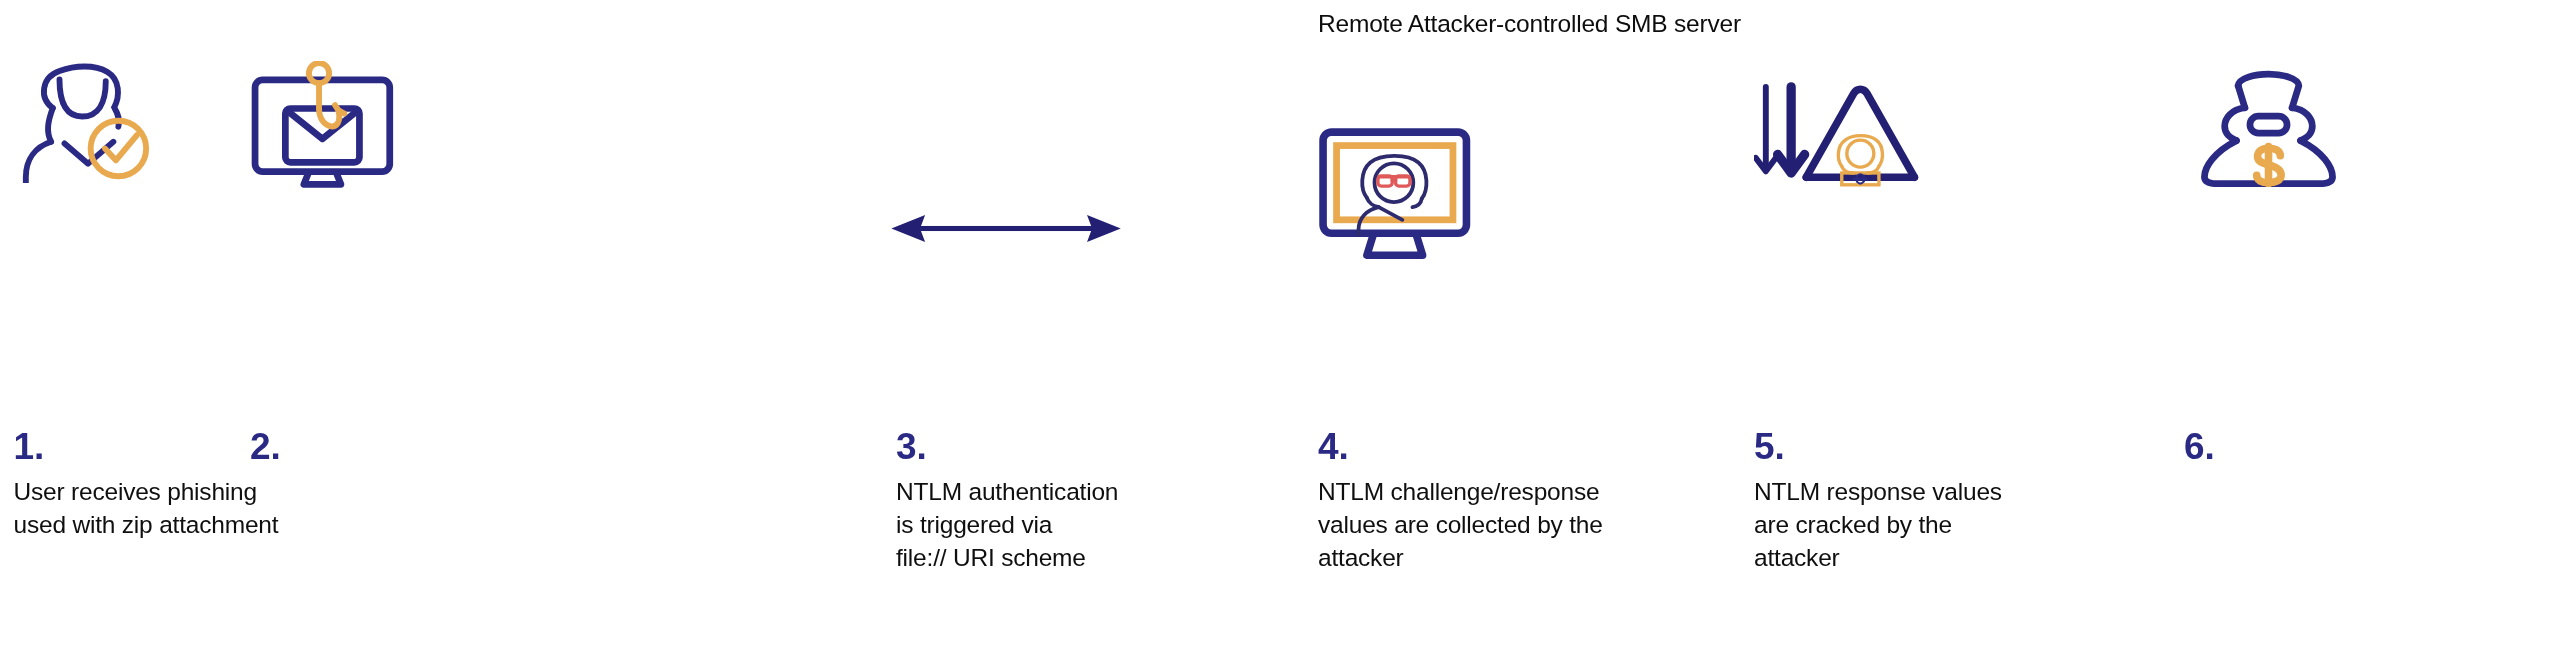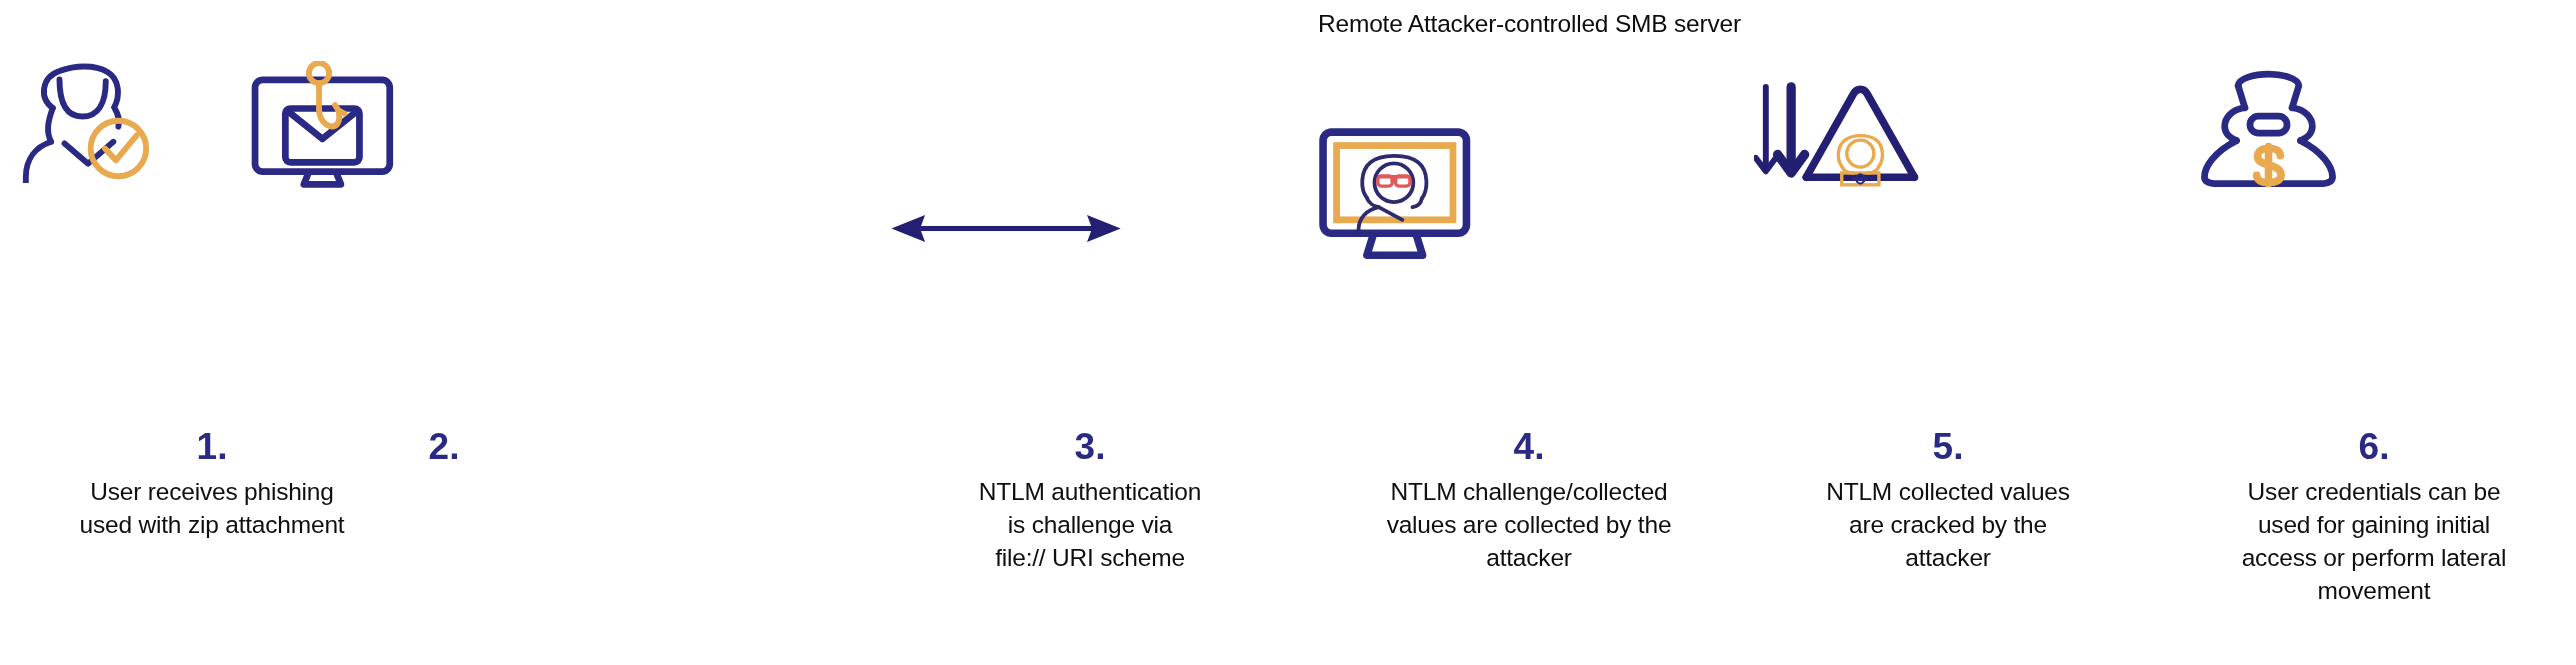--- a/index.html
+++ b/index.html
@@ -12,21 +12,20 @@
   .board {
     position: relative;
     width: 2576px;
     height: 665px;
     background: #ffffff;
   }
   .step {
     position: absolute;
     top: 0;
     height: 647px;
-    text-align: center;
   }
   .icon-zone {
     position: absolute;
     left: 0;
     top: 0;
     width: 100%;
     height: 405px;
   }
   .server-label {
     position: absolute;
@@ -128,21 +127,21 @@
         <svg width="253" height="51" viewBox="0 0 300 60" fill="none" xmlns="http://www.w3.org/2000/svg">
           <path d="M4 30 L44 14 L38 30 L44 46 Z" fill="#231f72"></path>
           <path d="M276 30 L236 14 L242 30 L236 46 Z" fill="#231f72"></path>
           <rect x="38" y="27" width="204" height="6" fill="#231f72"></rect>
         </svg>
       </div>
     </div>
     <div class="caption" style="left:0px; width:388px;">
       <span class="num">3.</span>
       <span class="desc">NTLM authentication
-is challenge via
+is triggered via
 file:// URI scheme</span>
     </div>
   </div>
 
   <div class="step" style="left:1318px; width:439px;">
     <div class="icon-zone">
       <div class="server-label">Remote
 Attacker-controlled
 SMB server</div>
       <div class="icon-holder" style="left:0px; top:127px; width:194px; height:135px;">
@@ -166,21 +165,21 @@
 
           <path d="M72 59 L108 59" stroke="#e05a5a" stroke-width="4" stroke-linecap="round"></path>
           <rect x="71" y="58" width="17" height="12" rx="4" stroke="#e05a5a" stroke-width="4" fill="none"></rect>
           <rect x="92" y="58" width="17" height="12" rx="4" stroke="#e05a5a" stroke-width="4" fill="none"></rect>
           <path d="M88 63 L92 63" stroke="#e05a5a" stroke-width="4" stroke-linecap="round"></path>
         </svg>
       </div>
     </div>
     <div class="caption" style="left:0px; width:422px;">
       <span class="num">4.</span>
-      <span class="desc">NTLM challenge/collected
+      <span class="desc">NTLM challenge/response
 values are collected by the
 attacker</span>
     </div>
   </div>
 
   <div class="step" style="left:1754px; width:422px;">
     <div class="icon-zone">
       <div class="icon-holder" style="left:0px; top:80px; width:211px; height:110px;">
         <svg width="211" height="110" viewBox="0 0 250 130" fill="none" xmlns="http://www.w3.org/2000/svg">
 
@@ -200,21 +199,21 @@
 
           <rect x="104" y="110" width="44" height="14" stroke="#e8a94f" stroke-width="4" fill="none"></rect>
 
           <path d="M122 114 L122 120 M130 114 L130 120 M118 117 L134 117" stroke="#2a2a85" stroke-width="2.6" stroke-linecap="round"></path>
           <ellipse cx="126" cy="117" rx="4.5" ry="5.5" stroke="#2a2a85" stroke-width="2.6" fill="none"></ellipse>
         </svg>
       </div>
     </div>
     <div class="caption" style="left:0px; width:388px;">
       <span class="num">5.</span>
-      <span class="desc">NTLM collected values
+      <span class="desc">NTLM response values
 are cracked by the
 attacker</span>
     </div>
   </div>
 
   <div class="step" style="left:2184px; width:397px;">
     <div class="icon-zone">
       <div class="icon-holder" style="left:0px; top:69px; width:169px; height:118px;">
         <svg width="169" height="118" viewBox="0 0 200 140" fill="none" xmlns="http://www.w3.org/2000/svg">
 
@@ -228,21 +227,17 @@
 
           <path d="M62 85 C36 98 24 116 24 128 C24 134 30 136 40 136 L160 136 C170 136 176 134 176 128 C176 116 164 98 138 85" stroke="#2a2a85" stroke-width="8" stroke-linecap="round" fill="none"></path>
 
           <path d="M100 92 L100 136" stroke="#e8a94f" stroke-width="9" stroke-linecap="round"></path>
           <path d="M114 103 C114 96 107 94 100 94 C92 94 87 98 87 104 C87 110 94 112 101 114 C109 116 115 119 115 126 C115 132 108 135 100 135 C92 135 86 132 86 126" stroke="#e8a94f" stroke-width="9" stroke-linecap="round" fill="none"></path>
         </svg>
       </div>
     </div>
     <div class="caption" style="left:0px; width:380px;">
       <span class="num">6.</span>
-      <span class="desc">User credentials can be
-used for gaining initial
-access or perform lateral
-movement</span>
     </div>
   </div>
 
 </div>
 
 
 </body></html>

